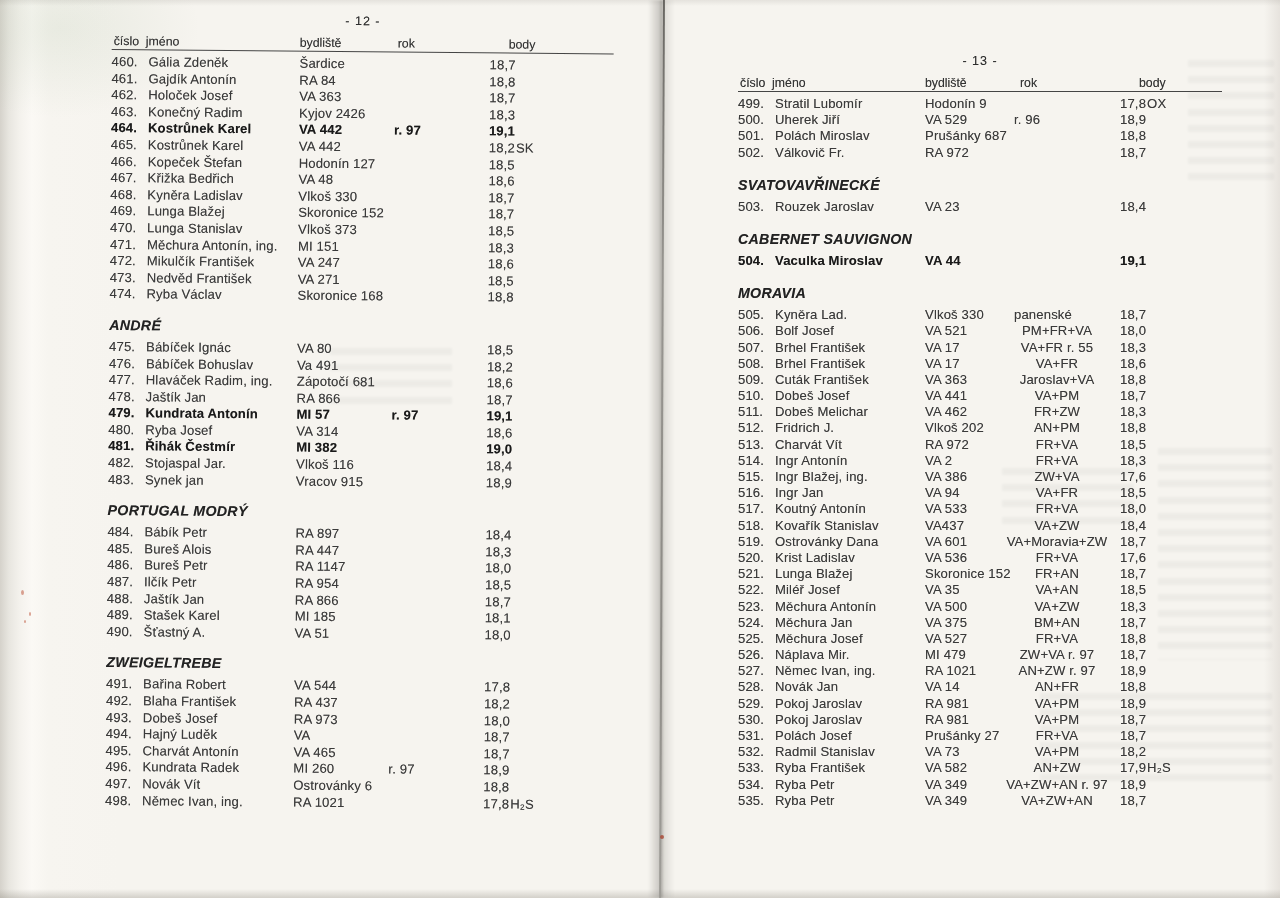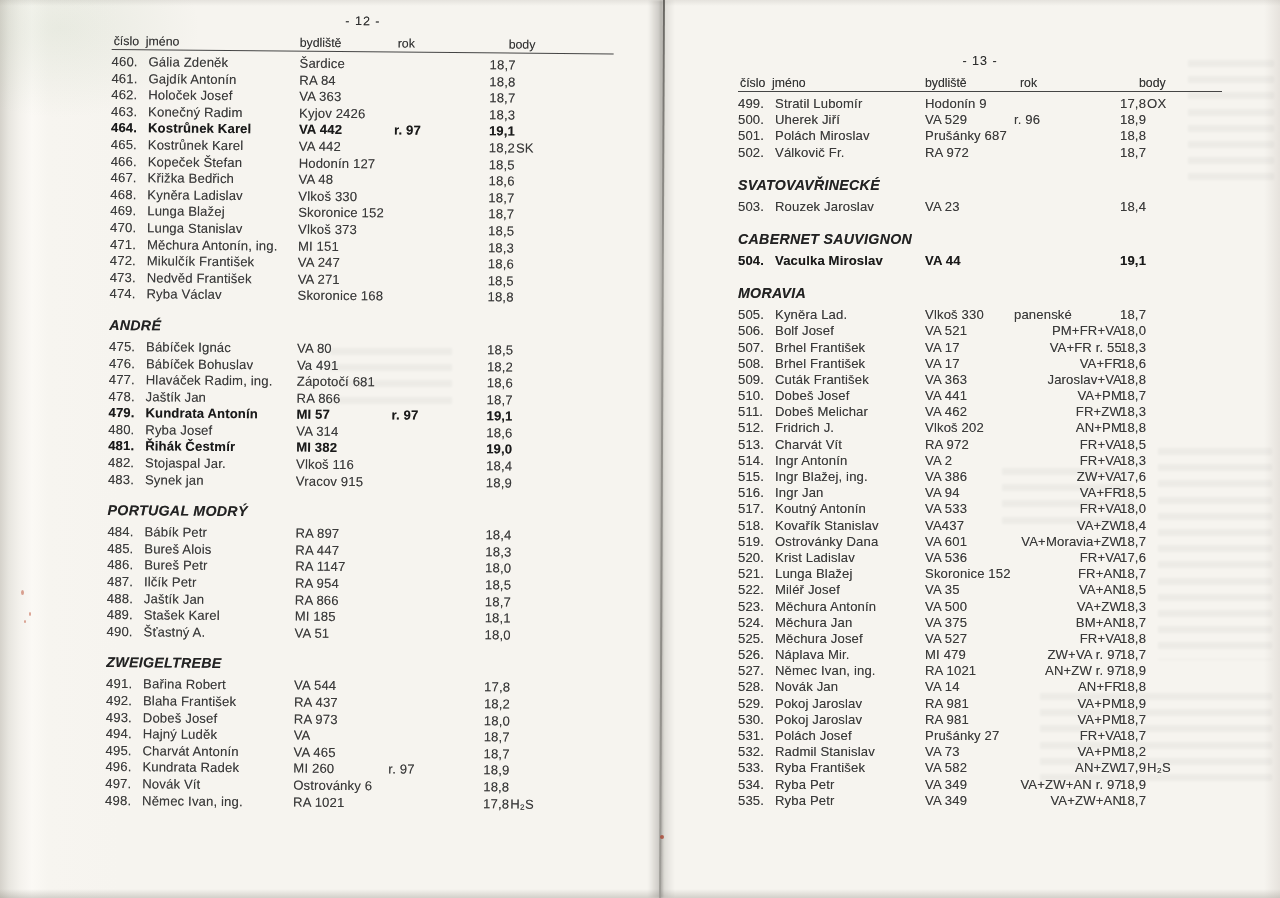--- a/index.html
+++ b/index.html
@@ -37,21 +37,21 @@
 
   .rows { padding-top:4px; }
   .row { position:relative; height:var(--rh); line-height:var(--rh); font-size:13.1px; white-space:nowrap; letter-spacing:.15px; }
   .row.bold { font-weight:700; color:#191919; }
   .c-num  { display:inline-block; width:37px; }
   .c-byd  { position:absolute; left:188px; }
   .c-rok  { position:absolute; left:283px; }
   .c-body { position:absolute; left:378px; }
   .page-right .c-byd  { left:187px; }
   .page-right .c-rok  { left:276px; }
-  .page-right .c-rok.mix { left:254px; width:130px; text-align:right; }
+  .page-right .c-rok.mix { left:254px; width:130px; text-align:center; }
   .page-right .c-body { left:382px; }
   .note { margin-left:1px; }
 
   .section-title {
     font-style:italic; font-weight:700; font-size:14.2px; color:#222;
     height:19px; line-height:19px; letter-spacing:.3px; margin-top:13px; margin-bottom:4px;
   }
   .page-right .section-title { margin-top:15px; }
 
   

